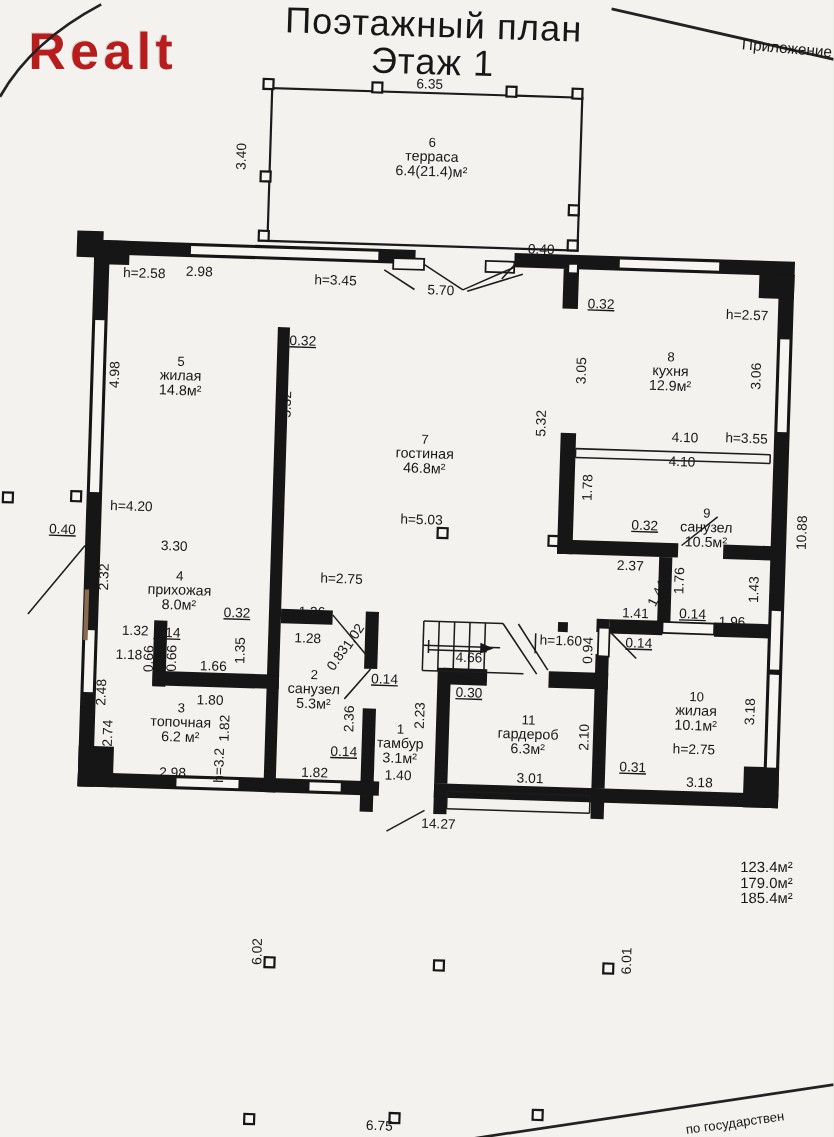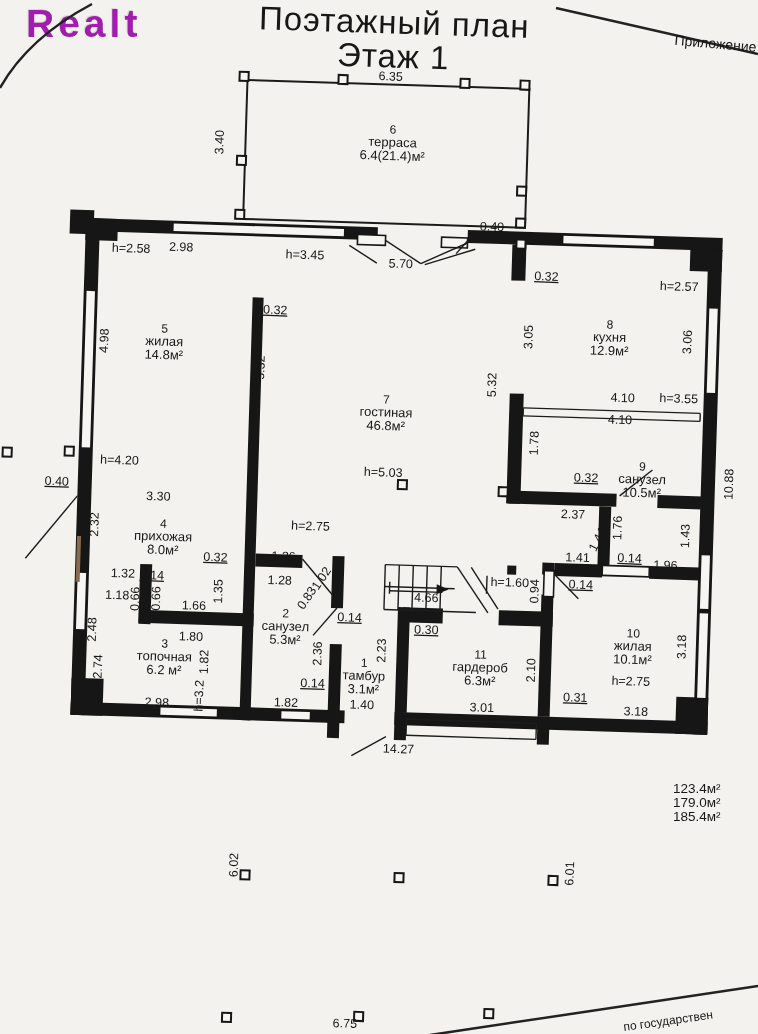--- a/index.html
+++ b/index.html
@@ -1,19 +1,19 @@
 <!DOCTYPE html>
 <html><head>
 <meta charset="utf-8">
 <style>
   html,body{margin:0;padding:0;background:#dedcd8;}
   .sheet{position:relative;width:758px;height:1034px;background:#f3f2ee;overflow:hidden;
          font-family:"Liberation Sans",sans-serif;}
-  .watermark{position:absolute;left:26px;top:2px;font-size:39px;font-weight:700;
-             letter-spacing:4px;color:#a21caf;text-shadow:-1px -1px 0 #dbd8d3,1px 1px 1px #ffffff;
+  .watermark{position:absolute;left:26px;top:19px;font-size:47px;font-weight:700;
+             letter-spacing:4px;color:#b91c1c;text-shadow:-1px -1px 0 #dbd8d3,1px 1px 1px #ffffff;
              user-select:none;}
   svg{position:absolute;left:0;top:0;}
   text{fill:#171717;}
   .dim{font-size:12.5px;}
   .u{text-decoration:underline;}
   .rnum{font-size:12px;}
   .rlabel{font-size:13px;}
   .title{font-size:33px;letter-spacing:1px;}
   .annex{font-size:14px;}
   .totals{font-size:13.5px;}

